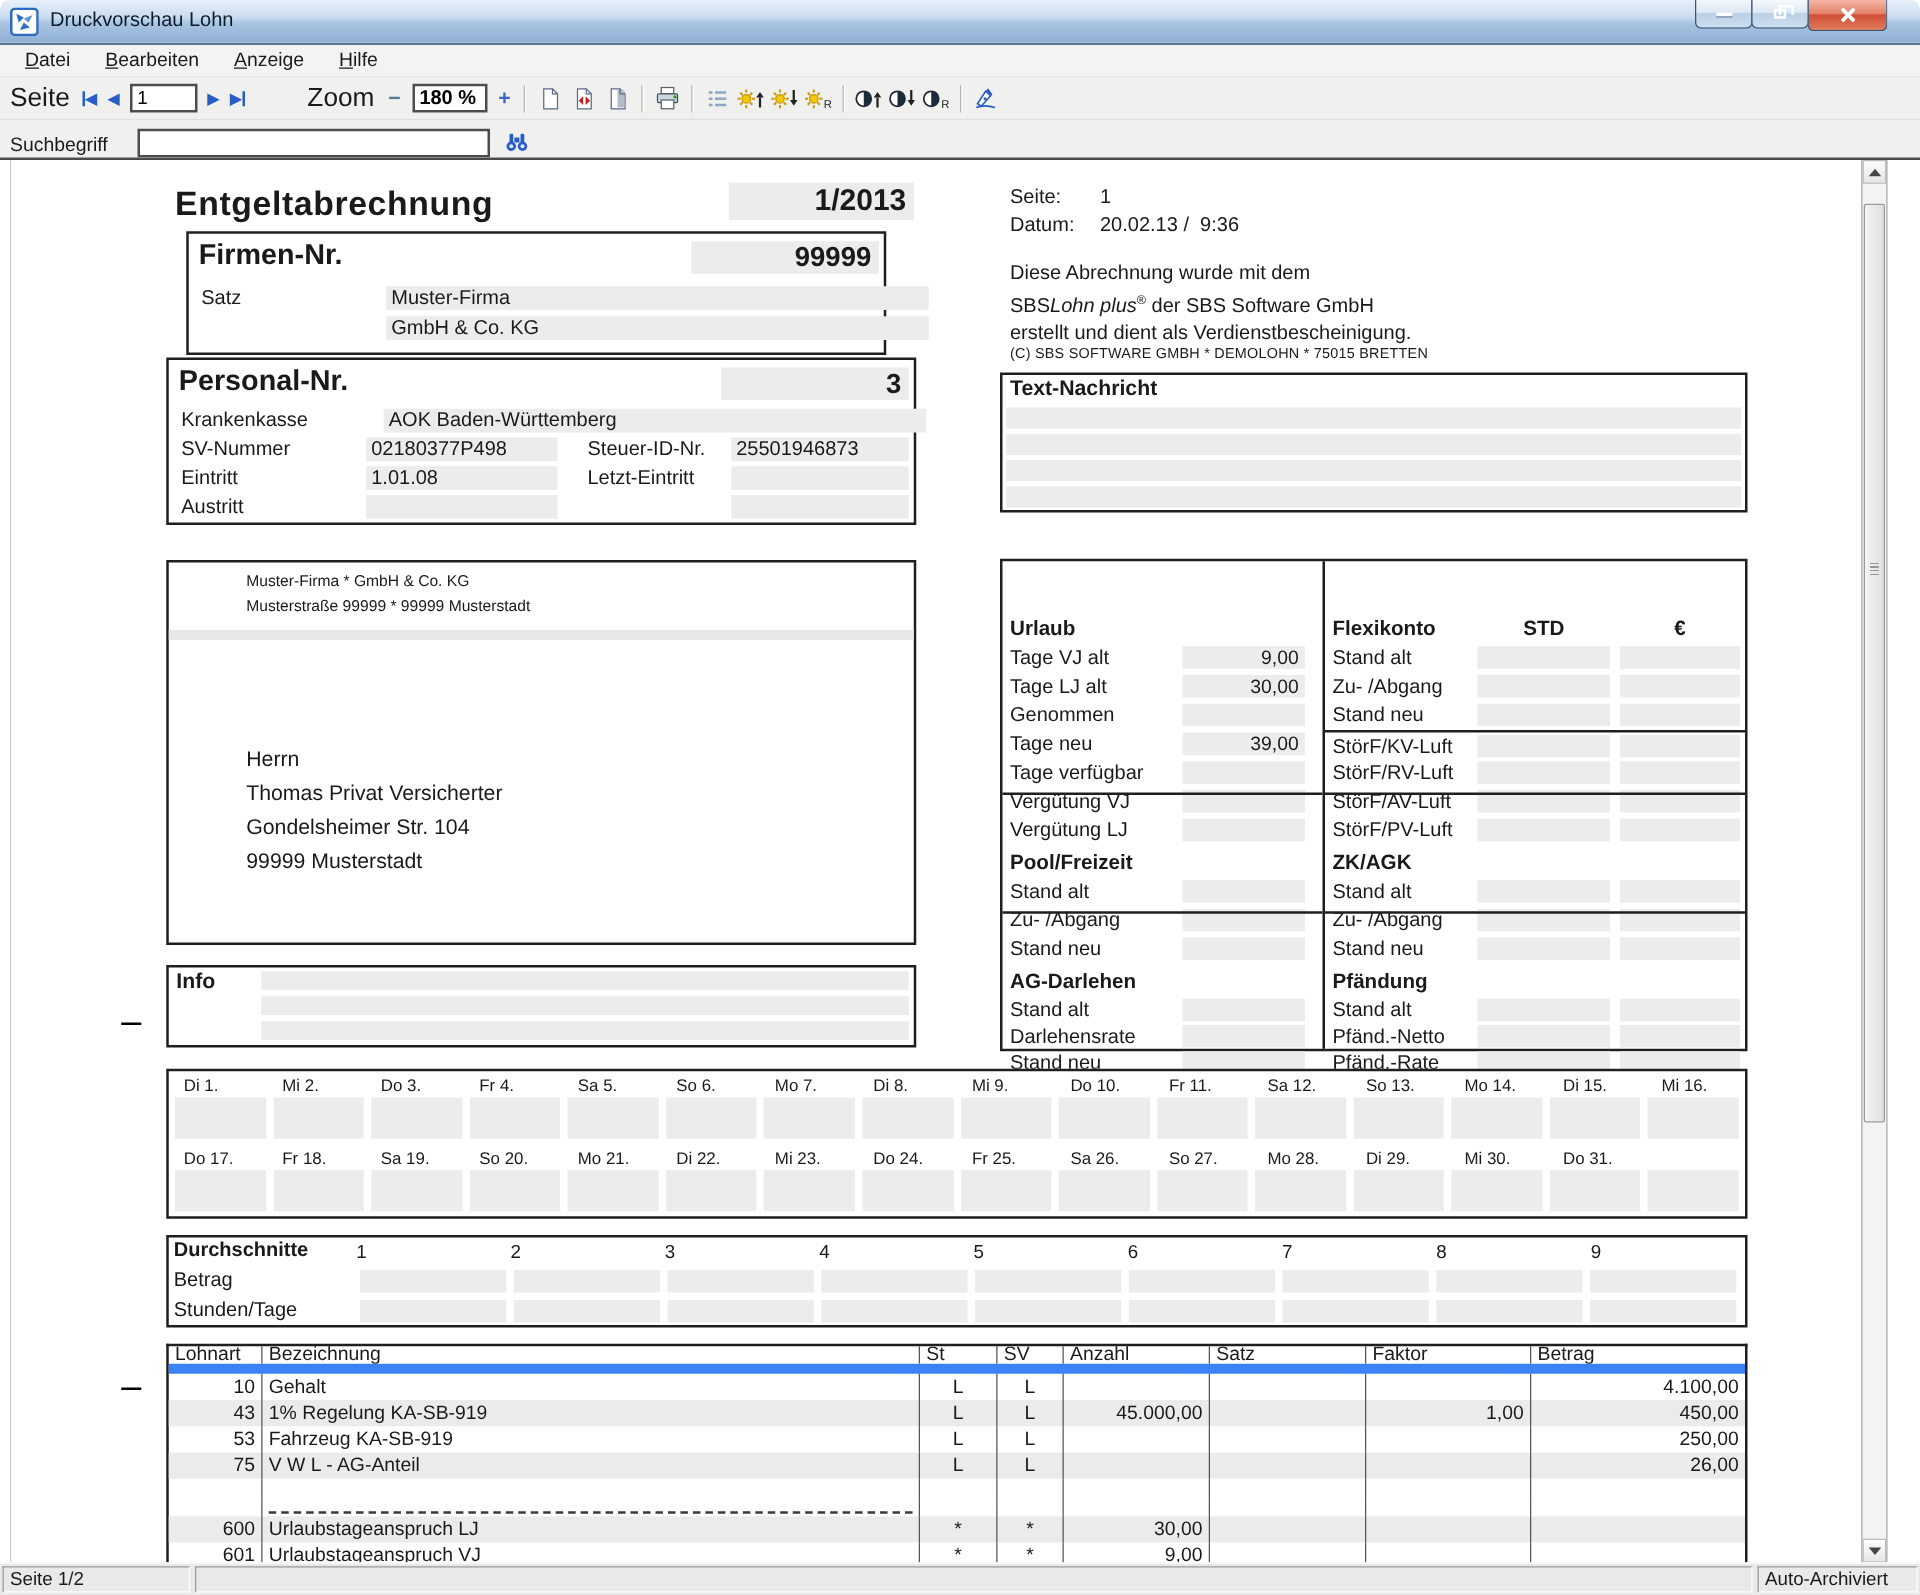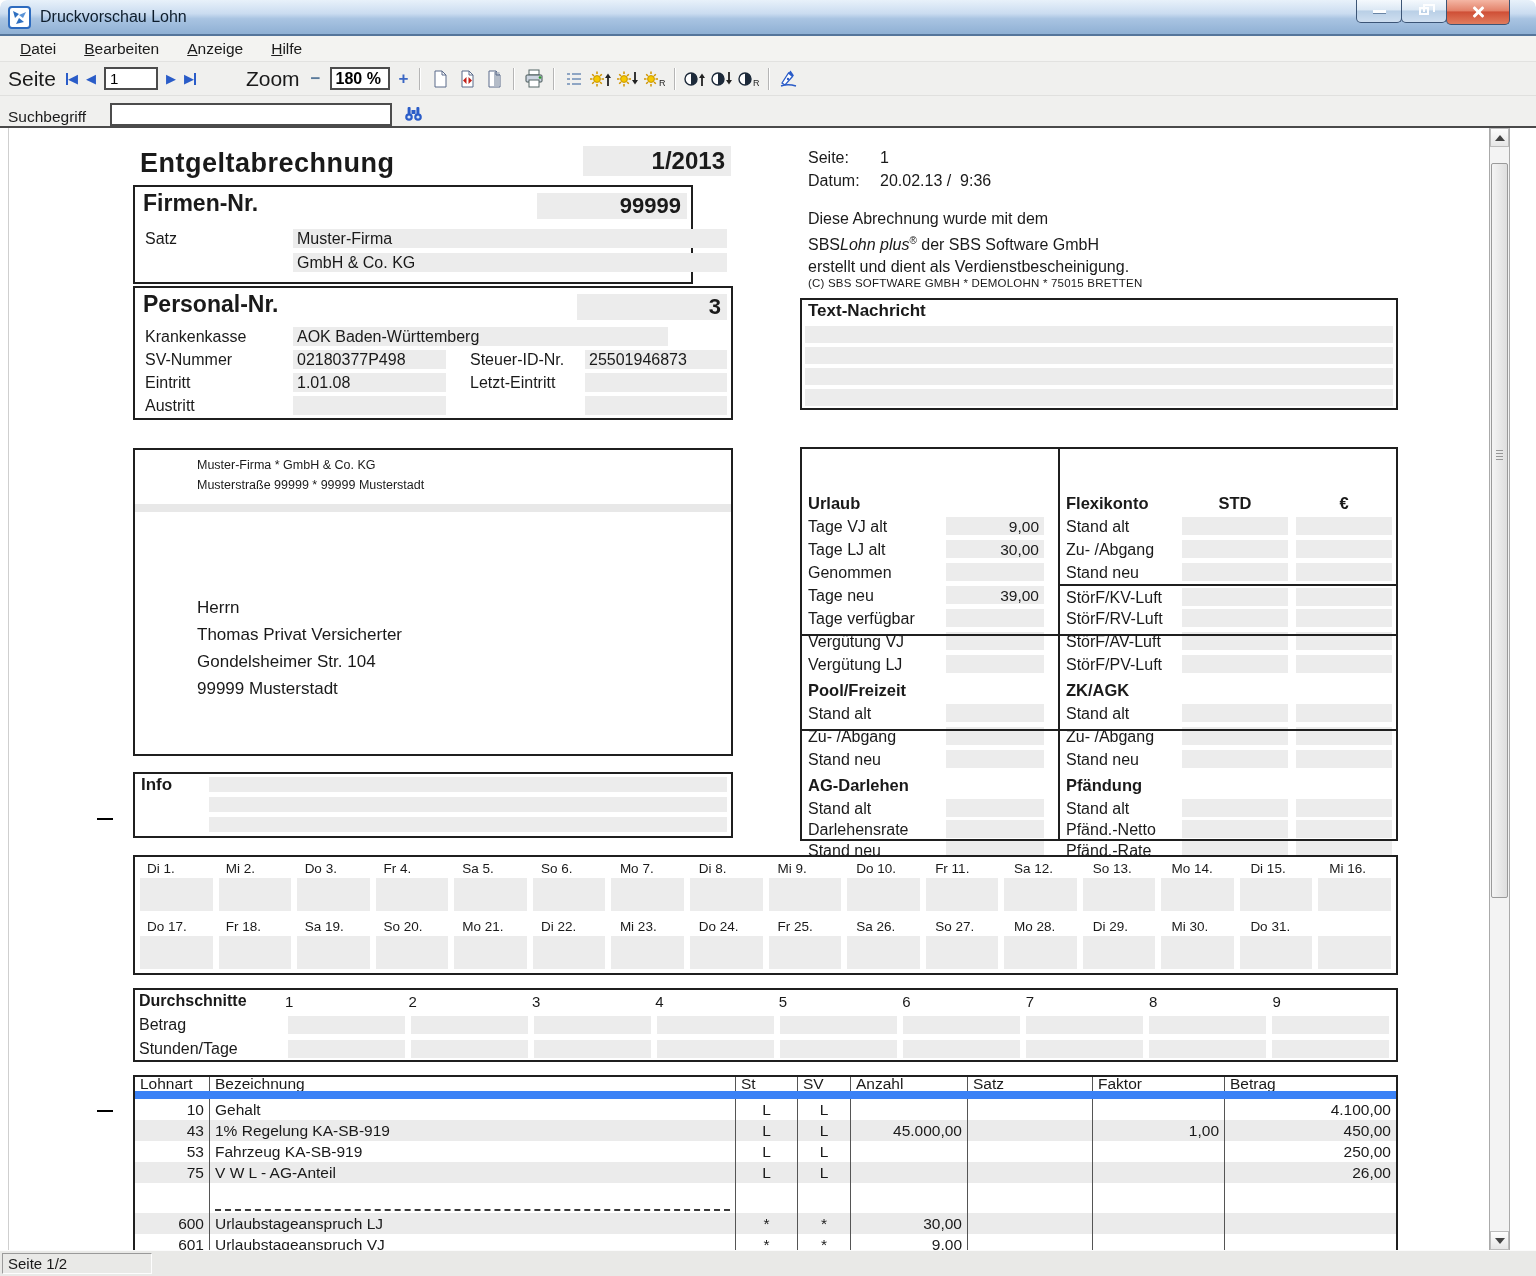--- a/index.html
+++ b/index.html
@@ -123,21 +123,21 @@
   
   .vscroll{ position:absolute; top:0; right:26px; bottom:0; width:21px; background:#f3f3f3; border-left:1px solid #aaa; border-right:1px solid #aaa; display:flex; flex-direction:column; }
   .sb-btn{ height:19px; background:linear-gradient(#fefefe,#e6e6e6); border:1px solid #bcbcbc; display:flex; align-items:center; justify-content:center; }
   .tri-up{ width:0; height:0; border-left:5px solid transparent; border-right:5px solid transparent; border-bottom:6px solid #444; }
   .tri-down{ width:0; height:0; border-left:5px solid transparent; border-right:5px solid transparent; border-top:6px solid #444; }
   .sb-track{ flex:1; position:relative; }
   .sb-thumb{ position:absolute; left:1px; right:1px; top:16px; height:735px; background:linear-gradient(90deg,#f4f4f4,#dedede); border:1px solid #9a9a9a; border-radius:2px; }
   .grip{ position:absolute; left:4px; right:4px; top:286px; height:11px;
          background:repeating-linear-gradient(180deg,#979797 0 1px,transparent 1px 3px); }
   
-  .statusbar{ position:absolute; left:0; right:0; bottom:0; height:26px; background:#e9e9e7; border-top:1px solid #fbfbfb; display:flex; gap:4px; padding:2px;flex-direction:column; }
+  .statusbar{ position:absolute; left:0; right:0; bottom:0; height:26px; background:#e9e9e7; border-top:1px solid #fbfbfb; display:flex; gap:4px; padding:2px; }
   .panel{ border:1px solid; border-color:#9a9a9a #fdfdfd #fdfdfd #9a9a9a; font-size:15px; padding:1px 5px; background:#e9e9e7; white-space:nowrap; }
   .p-left{ width:150px; } .p-mid{ flex:1; } .p-right{ width:128px; }
   sup{ font-size:10px; }
 </style>
 </head>
 <body>
 
 <div class="window">
 
   <div class="titlebar">
@@ -347,33 +347,33 @@
         <div><span class="meta-lbl">Seite:</span><span class="meta-val">1</span></div>
         <div><span class="meta-lbl">Datum:</span><span class="meta-val">20.02.13 /  9:36</span></div>
       </div>
       <div class="abs note">
         <div>Diese Abrechnung wurde mit dem</div>
         <div><span>SBS</span><i>Lohn plus</i><sup>®</sup><span> der SBS Software GmbH</span></div>
         <div>erstellt und dient als Verdienstbescheinigung.</div>
       </div>
       <div class="abs copyright">(C) SBS SOFTWARE GMBH * DEMOLOHN * 75015 BRETTEN</div>
 
-      <div class="docbox" style="left:133px;top:57px;width:560px;height:99px">
+      <div class="docbox" style="left:149px;top:57px;width:560px;height:99px">
         <div class="abs big-hdr" style="left:8px;top:3px">Firmen-Nr.</div>
         <div class="abs" style="right:4px;top:6px;width:150px;height:26px;background:#ececec;text-align:right;font-size:22px;font-weight:bold;padding-right:6px">99999</div>
         <div class="abs lbl" style="left:10px;top:43px">Satz</div>
         <div class="gcell" style="left:158px;top:42px;width:434px">Muster-Firma</div>
         <div class="gcell" style="left:158px;top:66px;width:434px">GmbH &amp; Co. KG</div>
       </div>
 
       <div class="docbox" style="left:133px;top:158px;width:600px;height:134px">
         <div class="abs big-hdr" style="left:8px;top:3px">Personal-Nr.</div>
         <div class="abs" style="right:4px;top:6px;width:150px;height:26px;background:#ececec;text-align:right;font-size:22px;font-weight:bold;padding-right:6px">3</div>
         <div class="abs lbl" style="left:10px;top:40px">Krankenkasse</div>
-        <div class="gcell" style="left:158px;top:39px;width:375px">AOK Baden-Württemberg</div>
+        <div class="gcell" style="left:172px;top:39px;width:434px">AOK Baden-Württemberg</div>
         <div class="abs lbl" style="left:10px;top:63px">SV-Nummer</div>
         <div class="gcell" style="left:158px;top:62px;width:153px">02180377P498</div>
         <div class="abs lbl" style="left:335px;top:63px">Steuer-ID-Nr.</div>
         <div class="gcell" style="left:450px;top:62px;width:142px">25501946873</div>
         <div class="abs lbl" style="left:10px;top:86px">Eintritt</div>
         <div class="gcell" style="left:158px;top:85px;width:153px">1.01.08</div>
         <div class="abs lbl" style="left:335px;top:86px">Letzt-Eintritt</div>
         <div class="gcell" style="left:450px;top:85px;width:142px"></div>
         <div class="abs lbl" style="left:10px;top:109px">Austritt</div>
         <div class="gcell" style="left:158px;top:108px;width:153px"></div>

